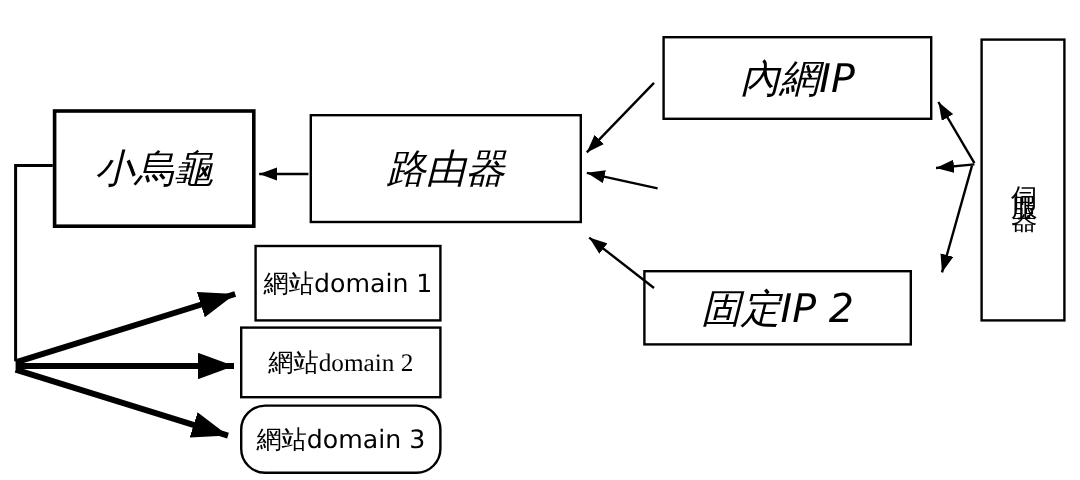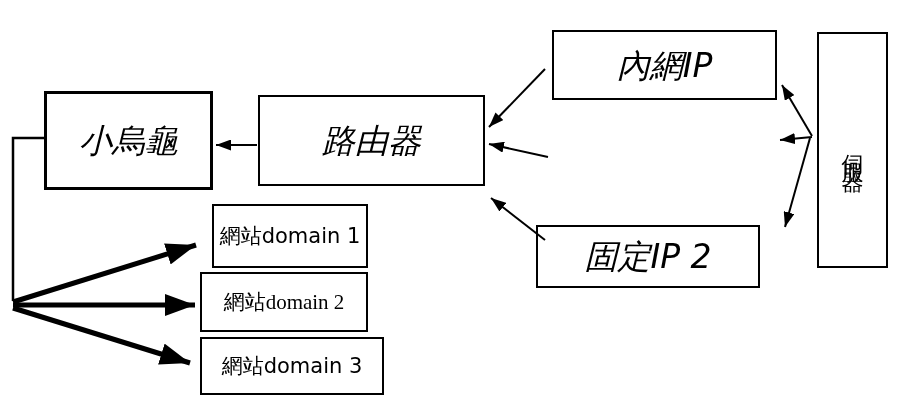--- a/index.html
+++ b/index.html
@@ -37,21 +37,21 @@
     letter-spacing: 9px;
   }
   #node-modem      { left: 44px;  top: 91px;  width: 169px; height: 99px; border-width: 3px; }
   #node-router     { left: 258px; top: 95px;  width: 227px; height: 91px; }
   #node-lan-ip     { left: 552px; top: 30px;  width: 225px; height: 70px; }
   #node-fixed-ip-1 { left: 553px; top: 124px; width: 224px; height: 63px; }
   #node-fixed-ip-2 { left: 536px; top: 209px; width: 224px; height: 63px; margin-top: 16px; }
   #node-server     { left: 817px; top: 32px;  width: 71px;  height: 236px; }
   #node-website-1  { left: 200px; top: 204px; width: 156px; height: 64px; margin-left: 12px; }
   #node-website-2  { left: 200px; top: 272px; width: 168px; height: 60px; font-family: Liberation Serif, serif; }
-  #node-website-3  { left: 200px; top: 337px; width: 184px; height: 58px; }
+  #node-website-3  { left: 200px; top: 337px; width: 168px; height: 58px; border-radius: 21px; }
   #arrows-layer {
     position: absolute;
     left: 0; top: 0;
     width: 900px;
     height: 400px;
     pointer-events: none;
   }
 </style>
 </head>
 <body>

